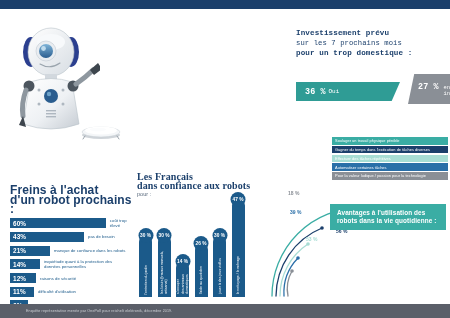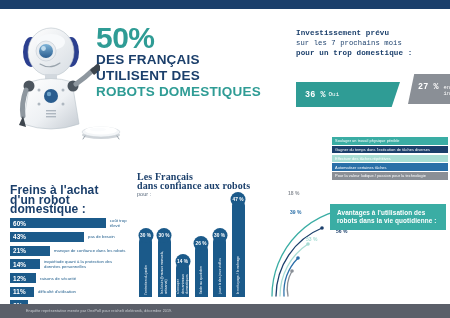--- a/index.html
+++ b/index.html
@@ -34,21 +34,21 @@
   }
 
   
   .robot{position:absolute;left:14px;top:24px;width:86px;height:110px;}
   .vac{position:absolute;left:78px;top:122px;width:46px;height:18px;}
 
   
   .invest{position:absolute;left:296px;top:28px;width:150px;font-family:Liberation Mono, monospace;}
   .invest .t1,.invest .t3{color:#1b3f6b;font-size:7.6px;font-weight:bold;line-height:10px;letter-spacing:.1px;}
   .invest .t2{color:#1b3f6b;font-size:7.2px;line-height:10px;letter-spacing:.1px;}
-  .chev{position:relative;height:25px;color:#fff;display:flex;align-items:center;}
+  .chev{position:relative;height:19px;color:#fff;display:flex;align-items:center;}
   .chev b{font-size:8.4px;font-weight:bold;letter-spacing:.1px;}
   .chev i{font-style:normal;font-size:6px;padding-left:3px;}
   .chev-oui{
     position:absolute;left:0;top:54px;width:104px;background:#2f9c95;
     clip-path:polygon(0 0,100% 0,92% 100%,0 100%);
     padding-left:9px;box-sizing:border-box;
   }
   .chev-non{
     position:absolute;left:20px;top:74px;width:108px;background:#174a7c;
     clip-path:polygon(6% 0,100% 0,93% 100%,0 100%);
@@ -170,26 +170,20 @@
 
   <svg class="vac" viewBox="0 0 46 18">
     <ellipse cx="23" cy="13" rx="19" ry="4" fill="#cfd4d9"></ellipse>
     <ellipse cx="23" cy="10" rx="19" ry="5" fill="#f4f6f8" stroke="#c5ccd2" stroke-width="0.5"></ellipse>
     <ellipse cx="23" cy="8.5" rx="16" ry="4" fill="#ffffff"></ellipse>
     <ellipse cx="20" cy="7.5" rx="8" ry="1.8" fill="#fbfcfd"></ellipse>
     <path d="M7 14 l-2 3" stroke="#9aa3ab" stroke-width="1" stroke-linecap="round"></path>
     <path d="M39 14 l2 3" stroke="#9aa3ab" stroke-width="1" stroke-linecap="round"></path>
   </svg>
 
-  <div class="hero">
-    <div class="big">50%</div>
-    <div class="l1">DES FRANÇAIS</div>
-    <div class="l2">UTILISENT DES</div>
-    <div class="l3">ROBOTS DOMESTIQUES</div>
-  </div>
 
   <div class="invest">
     <div class="t1">Investissement prévu</div>
     <div class="t2">sur les 7 prochains mois</div>
     <div class="t3">pour un trop domestique :</div>
 
     <div class="chev chev-ind">
       <div class="stack">
         <b>27 %</b>
         <span style="padding-left:2px;">
@@ -201,21 +195,21 @@
 
     <div class="chev chev-oui">
       <b>36 %</b>
       <i>Oui</i>
     </div>
 
   </div>
 
   <div class="freins">
     <div class="hd">Freins à l'achat</div>
-    <div class="hd" style="margin-bottom:3px;">d'un robot domestique :</div>
+    <div class="hd" style="margin-bottom:3px;">d'un robot prochains :</div>
     <div id="freins-rows">
         <div class="frow">
           <div class="fbar" style="width: 96px;">
             <span>60%</span>
           </div>
           <div class="flab">coût trop élevé</div>
         </div>
         <div class="frow">
           <div class="fbar" style="width: 74px;">
             <span>43%</span>

